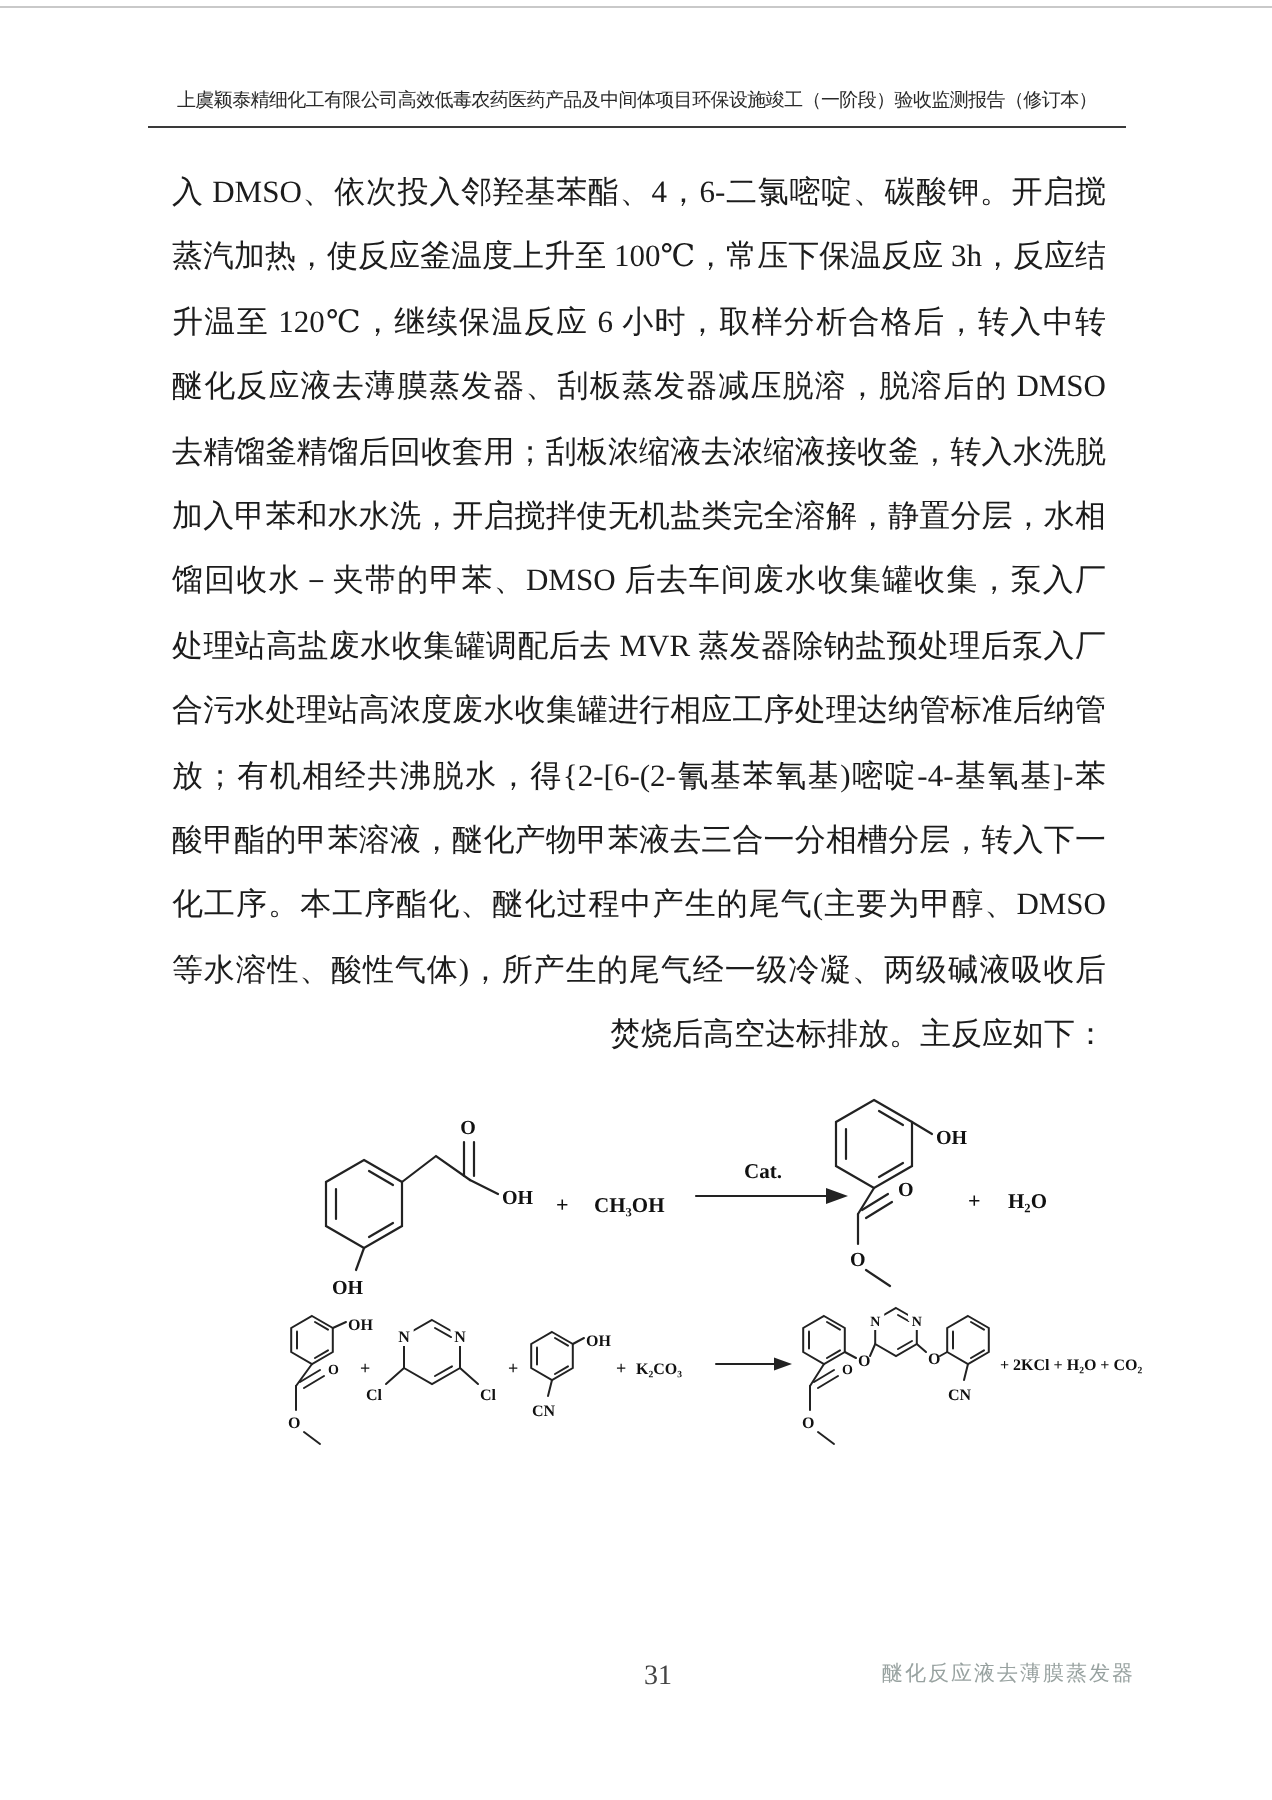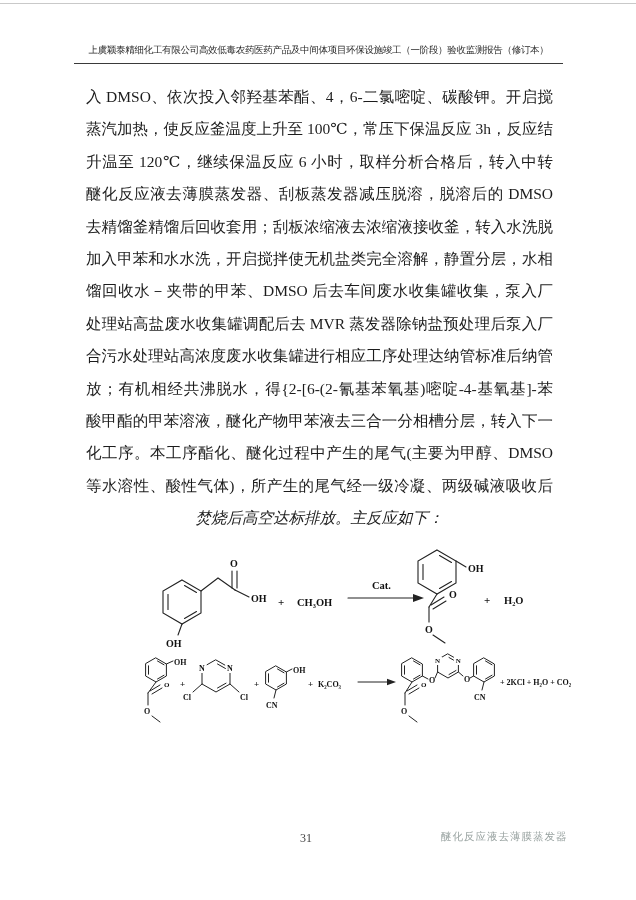--- a/index.html
+++ b/index.html
@@ -13,36 +13,36 @@
     border-bottom:1.2px solid #3a3a3a;
     font-size:9.5px;letter-spacing:-0.3px;text-align:center;
     white-space:nowrap;overflow:hidden;color:#2a2a2a;
   }
   .bodytext{position:absolute;left:86px;top:77px;width:467px;}
   .bline{
     height:32.4px;line-height:32.4px;font-size:15.5px;
     text-align:justify;overflow:hidden;white-space:normal;
   }
   .bline::after{content:"";display:inline-block;width:100%;height:0;}
-  .bline.last{text-align:center;font-style:italic;}
+  .bline.last{text-align:right;}
   .bline.last::after{content:none;}
   svg{position:absolute;overflow:visible;}
   .bond{stroke:#222;stroke-width:1.1;fill:none;stroke-linecap:round;}
   .bondB{stroke:#222;stroke-width:1;fill:none;stroke-linecap:round;}
   .ah{stroke:none;fill:#222;}
   text{font-family:"Liberation Serif","DejaVu Serif",serif;fill:#111;}
   .atom{font-size:10px;font-weight:700;}
   .atomS{font-size:8px;font-weight:700;}
   .atomT{font-size:7px;font-weight:700;}
   .formula{font-size:10.5px;font-weight:600;}
   .formulaS{font-size:8px;font-weight:600;}
   .op{font-size:11px;font-weight:600;}
   .opS{font-size:9px;font-weight:600;}
   .halo{paint-order:stroke;stroke:#fff;stroke-width:4px;}
-  .pageno{position:absolute;left:300px;top:827px;width:36px;text-align:left;font-size:12px;color:#444;}
+  .pageno{position:absolute;left:300px;top:827px;width:36px;text-align:right;font-size:14px;color:#444;}
   .watermark{position:absolute;left:441px;top:826px;font-size:10.5px;letter-spacing:1px;color:#98a2a0;}
 </style>
 </head>
 <body>
 
 <div class="page">
 
   <div class="header">上虞颖泰精细化工有限公司高效低毒农药医药产品及中间体项目环保设施竣工（一阶段）验收监测报告（修订本）</div>
 
   <div class="bodytext">

